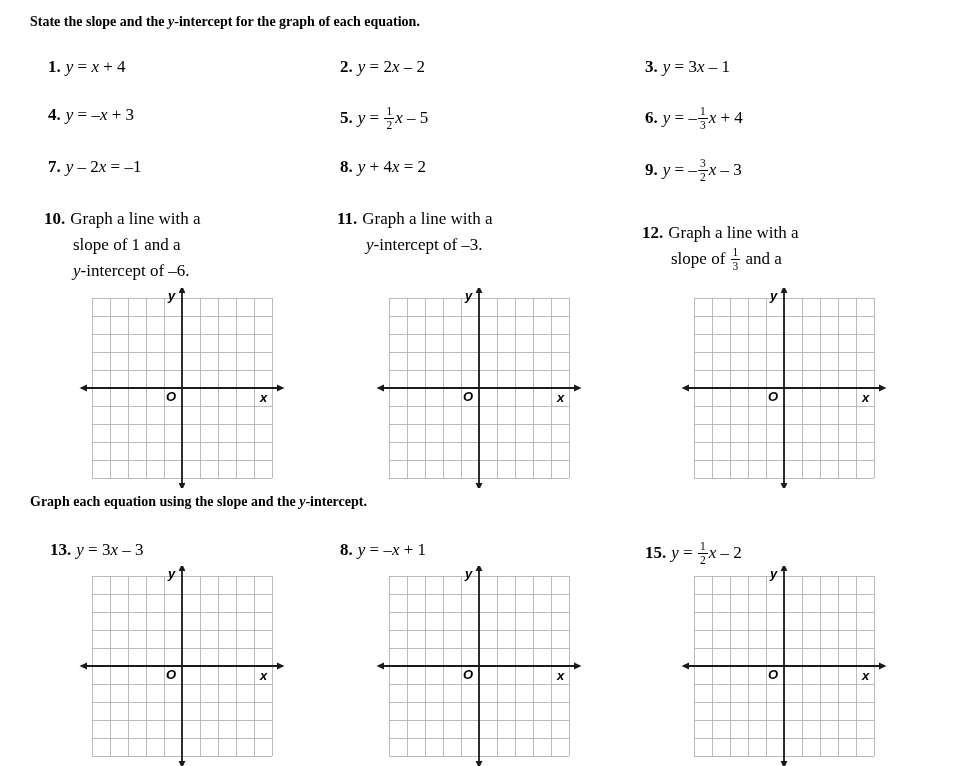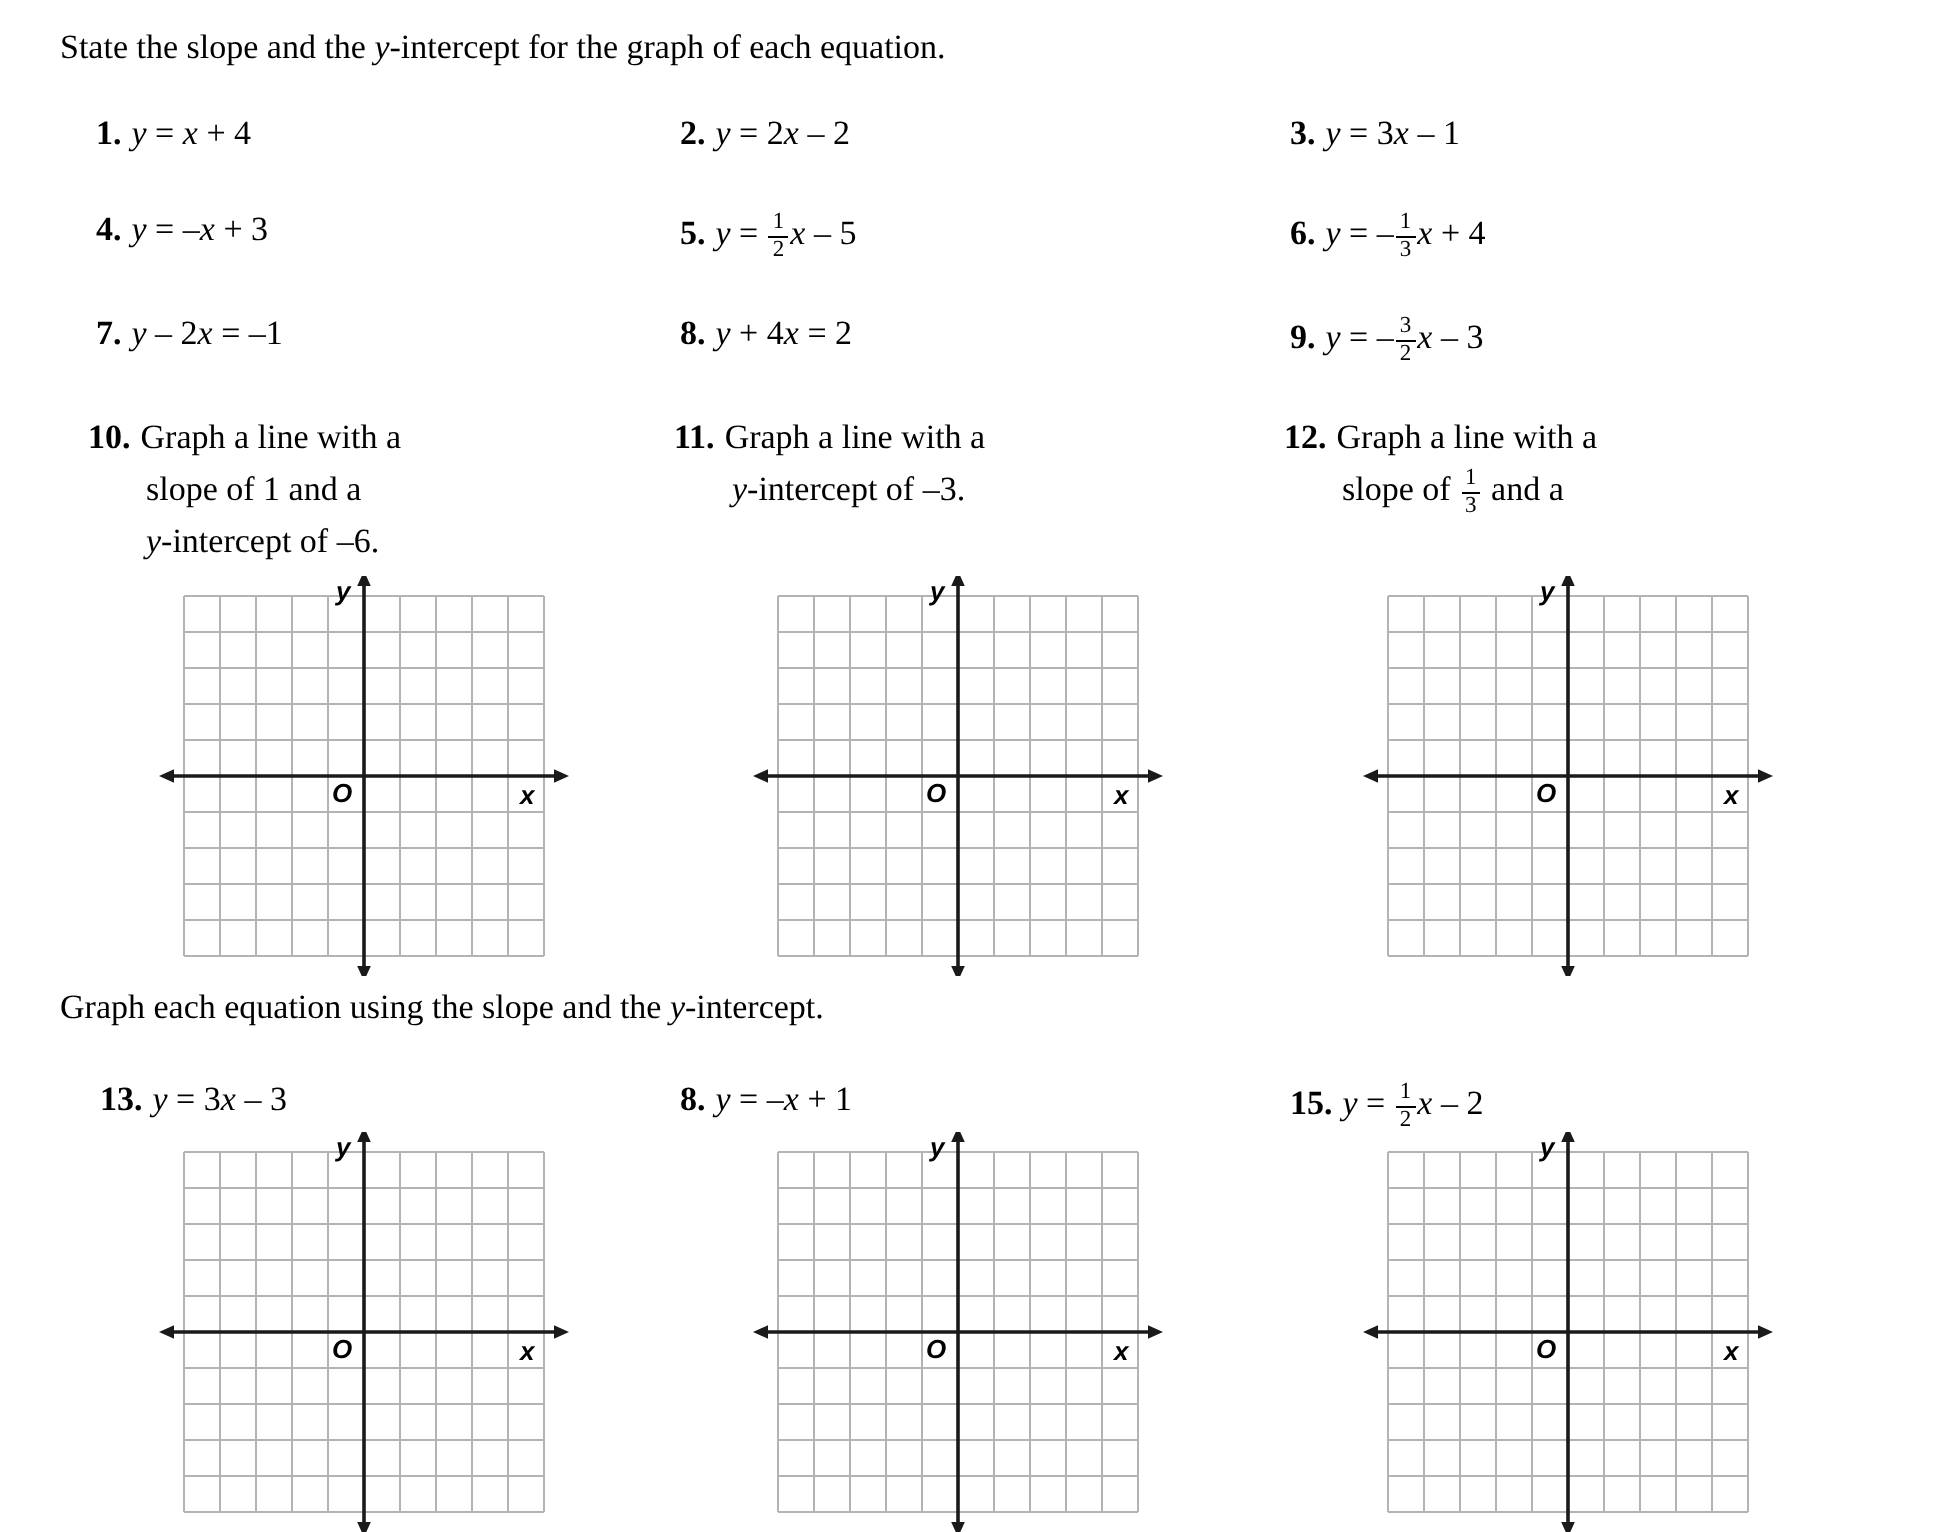--- a/index.html
+++ b/index.html
@@ -1,20 +1,20 @@
 <!DOCTYPE html>
 <html><head>
 <meta charset="utf-8">
 <style>
   * { margin:0; padding:0; box-sizing:border-box; }
   html,body { background:#fff; }
   body { font-family:"Liberation Serif", serif; color:#000; }
   .page { position:relative; width:967px; height:766px; background:#ffffff; overflow:hidden; }
 
-  .sec-title { position:absolute; font-weight:normal; font-size:17px; white-space:nowrap; }
+  .sec-title { position:absolute; font-weight:bold; font-size:14px; white-space:nowrap; }
 
   .prob { position:absolute; font-size:17px; white-space:nowrap; }
   .pnum { font-weight:bold; margin-right:5px; }
   .it { font-style:italic; }
 
   .wp { position:absolute; font-size:17px; line-height:26px; }
   .wp .wline { margin-left:29px; white-space:nowrap; }
   .wp .first { margin-left:0; }
 
   .frac { display:inline-block; vertical-align:-0.5em; text-align:center;
@@ -69,21 +69,21 @@
 
   <div class="wp" style="left:44px;top:206px">
     <div class="wline first"><span class="pnum">10.</span><span><span>Graph a line with a</span></span></div>
     <div class="wline"><span>slope of 1 and a</span></div>
     <div class="wline"><span class="it">y</span><span>-intercept of –6.</span></div>
   </div>
   <div class="wp" style="left:337px;top:206px">
     <div class="wline first"><span class="pnum">11.</span><span><span>Graph a line with a</span></span></div>
     <div class="wline"><span class="it">y</span><span>-intercept of –3.</span></div>
   </div>
-  <div class="wp" style="left:642px;top:206px">
+  <div class="wp" style="left:642px;top:220px">
     <div class="wline first"><span class="pnum">12.</span><span><span>Graph a line with a</span></span></div>
     <div class="wline"><span>slope of </span><span class="frac"><span class="fn">1</span><span class="fd">3</span></span><span> and a</span></div>
   </div>
 
   <div class="grid" style="left:78px;top:288px">
       <svg width="208" height="200" viewBox="0 0 208 200">
         <g stroke="#b3b3b3" stroke-width="0.9" shape-rendering="crispEdges">
           <line x1="14" y1="10" x2="14" y2="190"></line>
           <line x1="14" y1="10" x2="194" y2="10"></line>
           <line x1="32" y1="10" x2="32" y2="190"></line>

